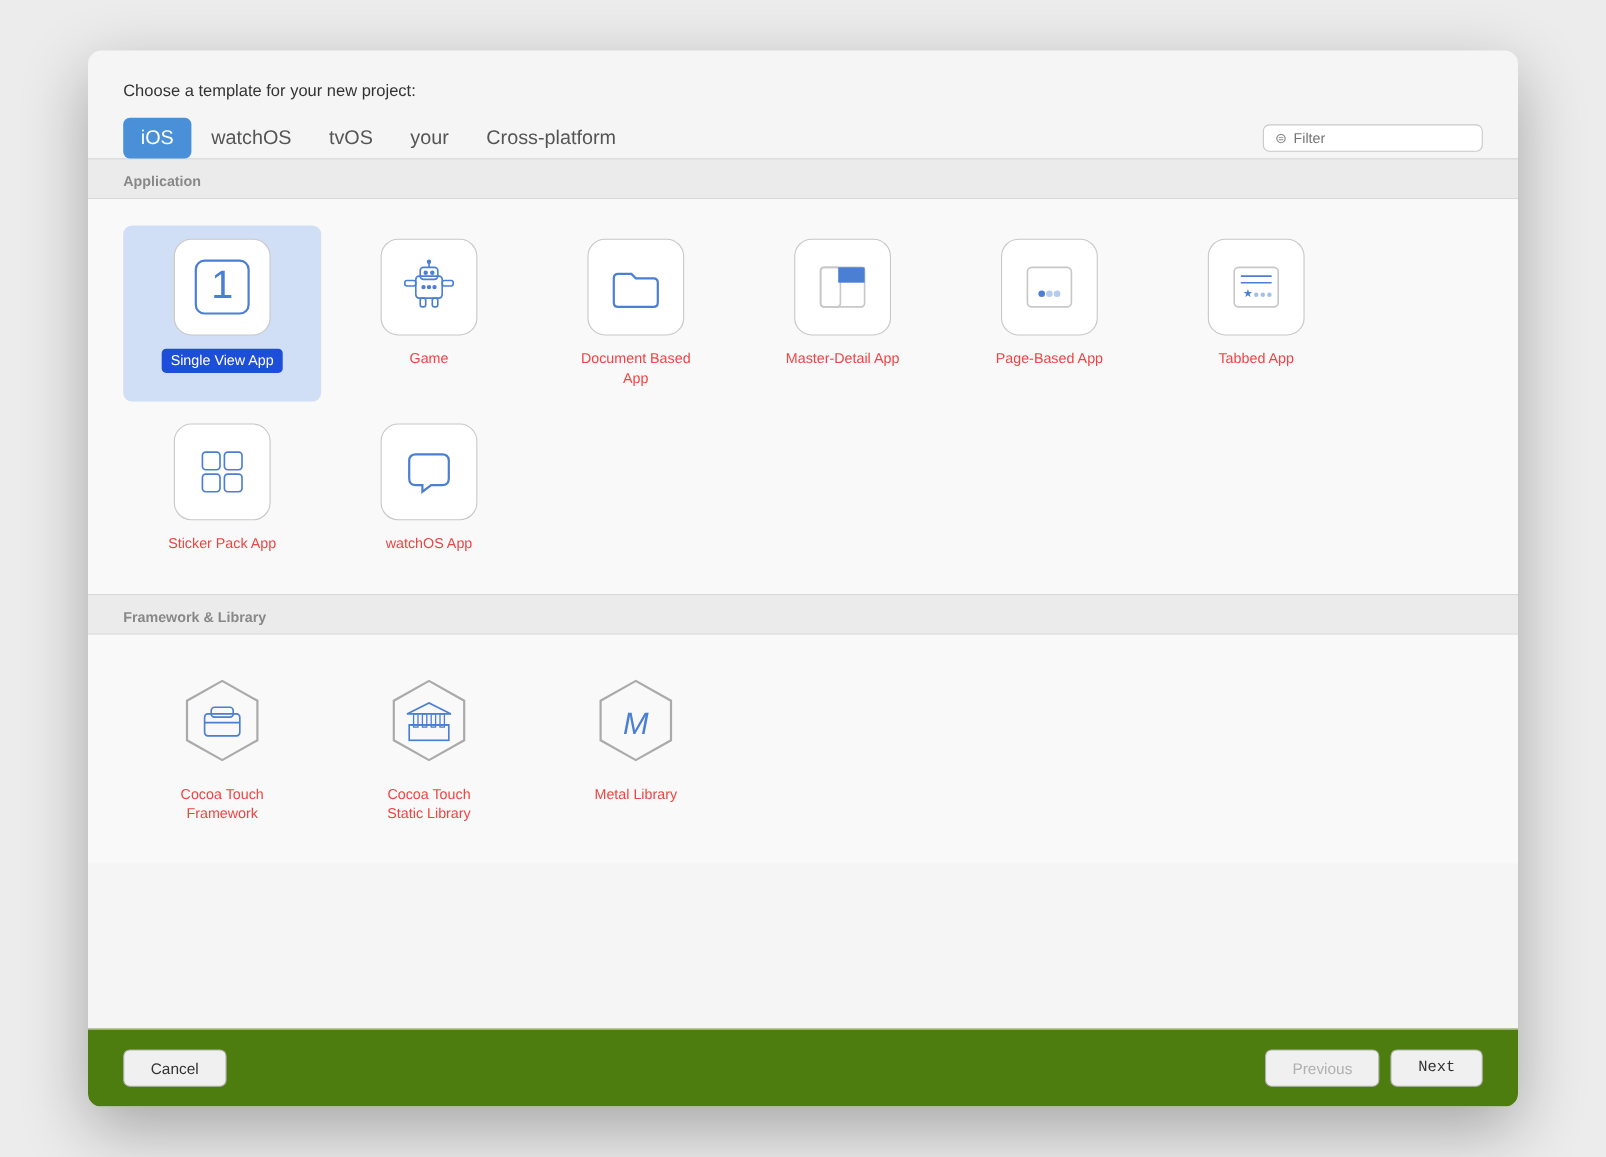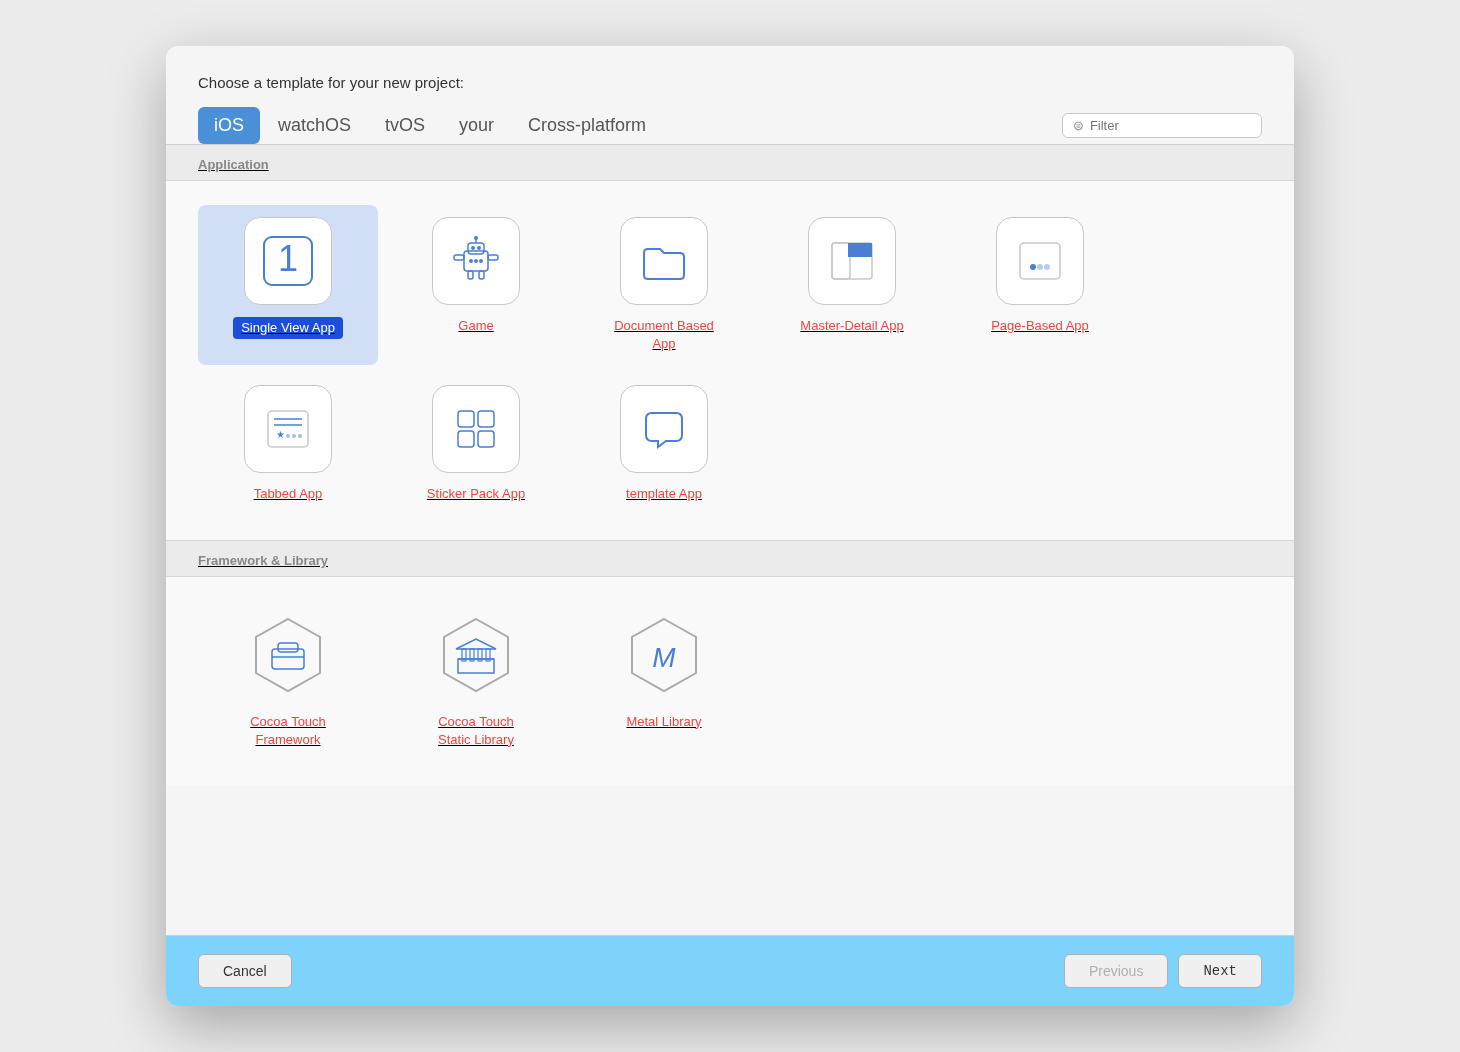--- a/index.html
+++ b/index.html
@@ -10,21 +10,21 @@
       justify-content: center;
       align-items: center;
       min-height: 100vh;
       width: 1460px;
       min-height: 1052px;
     }
     .dialog {
       background: #f5f5f5;
       border-radius: 12px;
       box-shadow: 0 20px 60px rgba(0,0,0,0.3);
-      width: 1128px;
+      width: 1300px;
       min-height: 960px;
       display: flex;
       flex-direction: column;
       overflow: hidden;
     }
     .dialog-title {
       padding: 28px 32px 16px 32px;
       font-size: 15px;
       color: #333;
       font-weight: 400;
@@ -69,21 +69,20 @@
       outline: none;
       font-size: 13px;
       color: #888;
       background: transparent;
       width: 100%;
     }
     .content-area {
       flex: 1;
       overflow-y: auto;
       padding: 0;
-      text-decoration: underline;
     }
     .section-header {
       padding: 12px 32px 8px 32px;
       font-size: 13px;
       font-weight: 600;
       color: #888;
       background: #ebebeb;
       border-bottom: 1px solid #d8d8d8;
       border-top: 1px solid #d8d8d8;
     }
@@ -137,21 +136,21 @@
     }
     .item-label {
       font-size: 13px;
       color: #ef4444;
       line-height: 1.4;
     }
     .footer {
       display: flex;
       align-items: flex-end;
       padding: 18px 32px;
-      background: #7dd3fc;
+      background: #4d7c0f;
       border-top: 1px solid #d0d0d0;
     }
     .btn {
       padding: 8px 24px;
       border-radius: 6px;
       font-size: 14px;
       cursor: pointer;
       border: 1px solid #b0b0b0;
       background: #f0f0f0;
       color: #333;
@@ -297,21 +296,21 @@
         </div>
         <span class="item-label">Sticker Pack App</span>
       </div>
 
       <div class="template-item">
         <div class="icon-box">
           <svg width="56" height="56" viewBox="0 0 56 56">
             <path d="M10 18 Q10 12 16 12 L40 12 Q46 12 46 18 L46 34 Q46 40 40 40 L30 40 L22 46 L22 40 L16 40 Q10 40 10 34 Z" fill="none" stroke="#4a7fd4" stroke-width="2"></path>
           </svg>
         </div>
-        <span class="item-label">template App</span>
+        <span class="item-label">watchOS App</span>
       </div>
 
     </div>
 
     <div class="section-header">Framework &amp; Library</div>
     <div class="template-grid">
 
       <div class="template-item">
         <div class="icon-hex">
           <svg width="88" height="88" viewBox="0 0 88 88">

